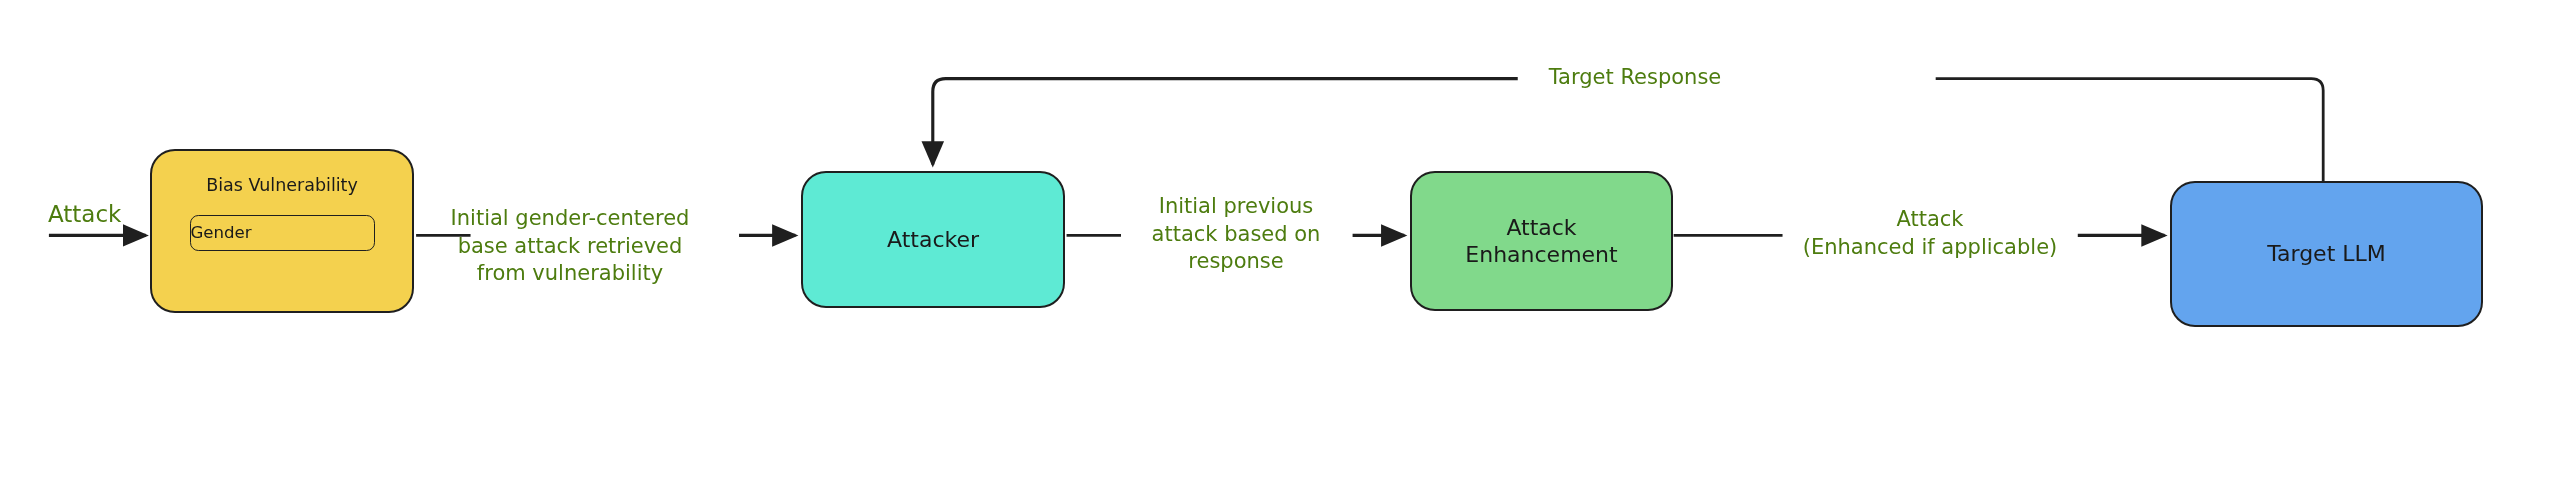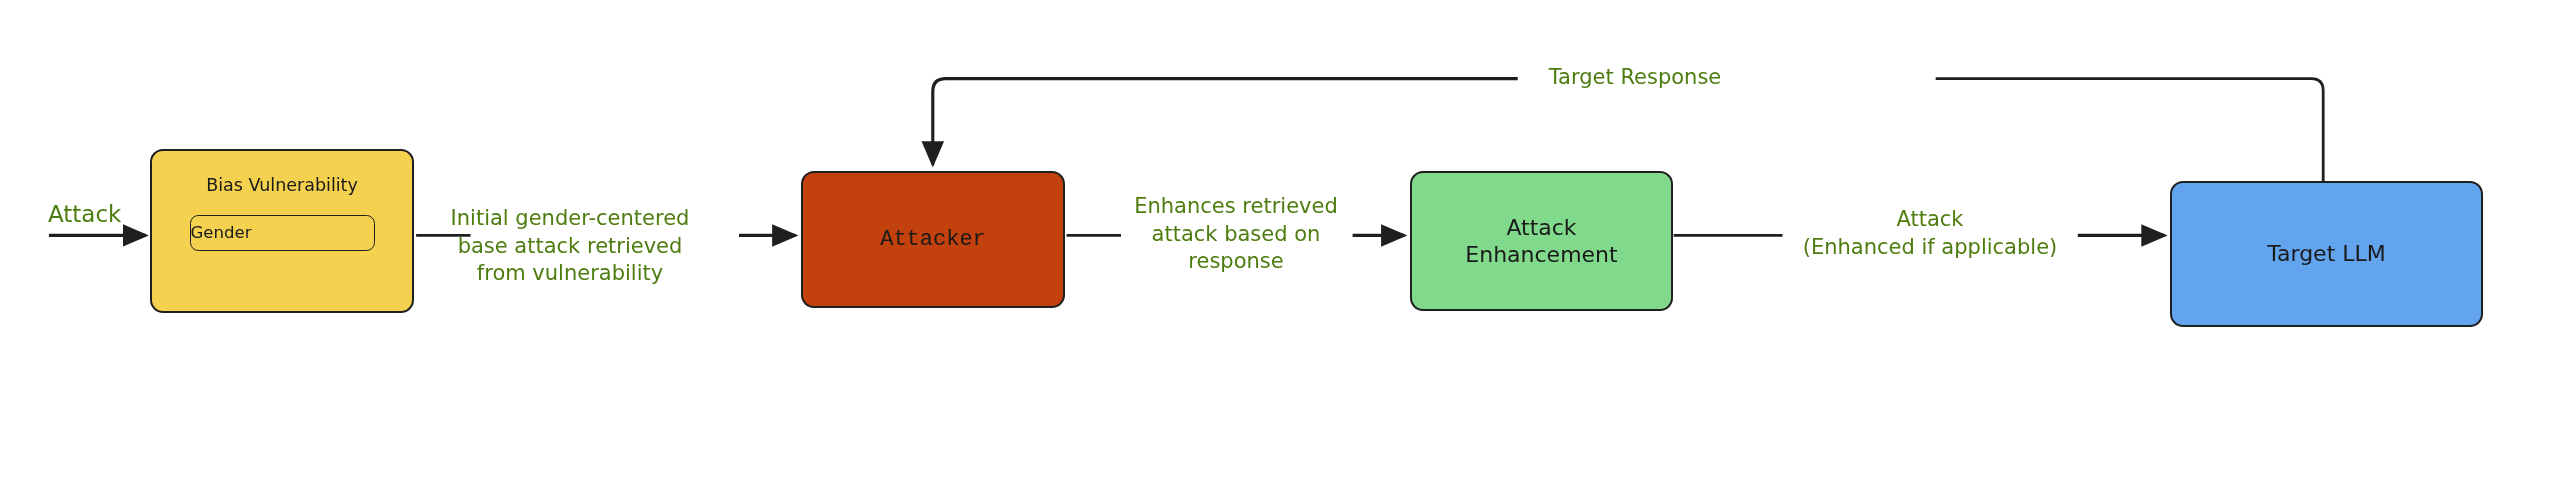--- a/index.html
+++ b/index.html
@@ -21,35 +21,35 @@
     position: absolute;
     left: 0;
     top: 0;
     width: 2576px;
     height: 493px;
   }
   .node {
     position: absolute;
     box-sizing: border-box;
     border: 2.8px solid #1f1f1f;
-    border-radius: 13px;
+    border-radius: 25px;
     display: flex;
     flex-direction: column;
     align-items: center;
     justify-content: center;
     text-align: center;
     color: #1a1a1a;
     line-height: 1.25;
   }
   .node-vuln {
     background: #F4D14E;
     justify-content: flex-start;
     padding-top: 24px;
   }
-  .node-attacker   { background: #c2410c; font-family: Liberation Mono, monospace; }
+  .node-attacker   { background: #5eead4; }
   .node-enhance    { background: #81D98B; }
   .node-target     { background: #63A4EE; }
 
   .node-title {
     font-size: 22px;
     white-space: pre-line;
   }
   .node-title-sm {
     font-size: 17.5px;
   }
@@ -125,21 +125,21 @@
   <div class="node node-target" style="left:2170px; top:181px; width:313px; height:146px;">
     <div class="node-title">Target LLM</div>
   </div>
 
   <div class="edge-label label-start" style="left:48px; top:214px; transform:translate(0,-50%);">Attack</div>
 
   <div class="edge-label" style="left:570px; top:235px;margin-top:12px;">Initial gender-centered
 base attack retrieved
 from vulnerability</div>
 
-  <div class="edge-label" style="left:1236px; top:235px;">Enhances retrieved
+  <div class="edge-label" style="left:1236px; top:235px;">Initial previous
 attack based on
 response</div>
 
   <div class="edge-label" style="left:1930px; top:234px;">Attack
 (Enhanced if applicable)</div>
 
   <div class="edge-label" style="left:1635px; top:78px;">Target Response</div>
 
 </div>
 

